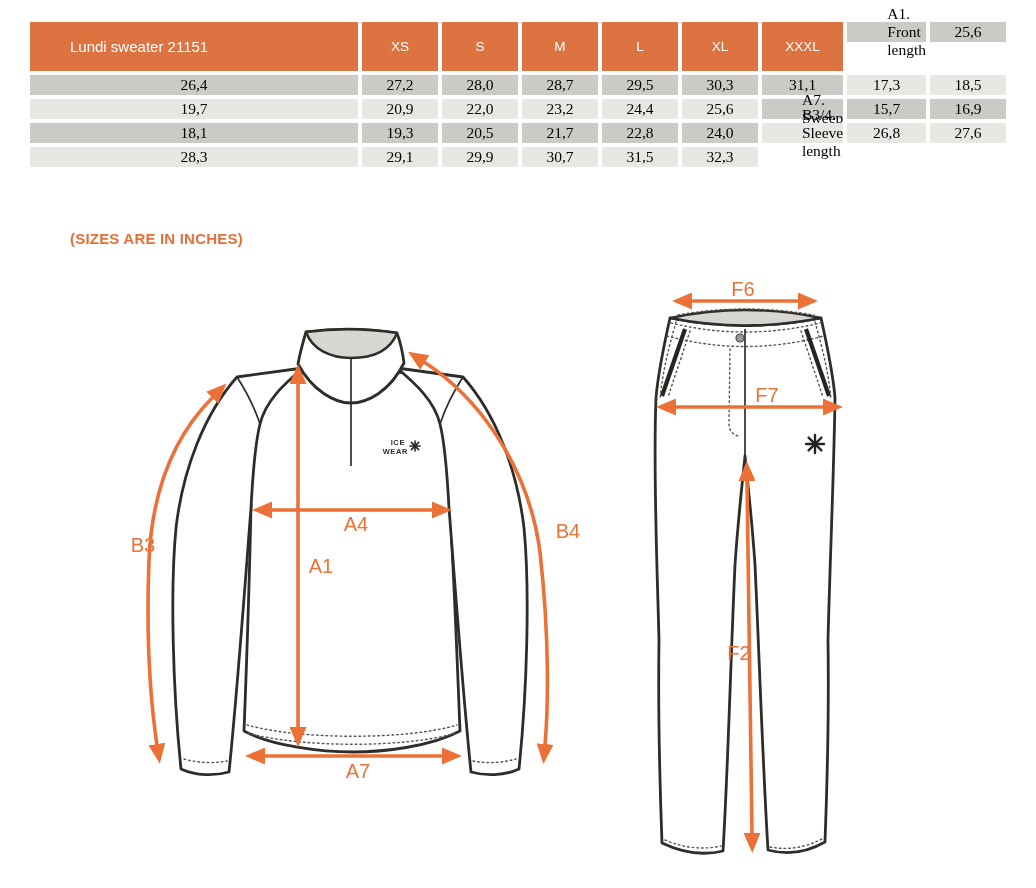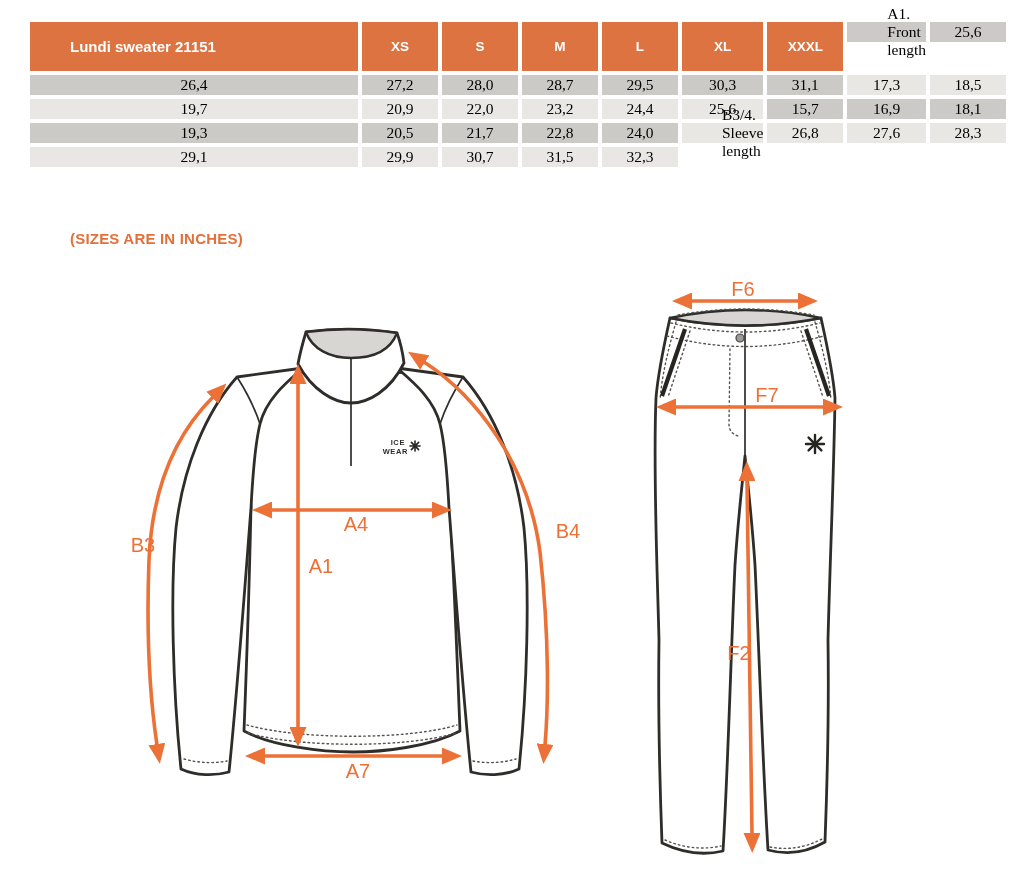--- a/index.html
+++ b/index.html
@@ -9,21 +9,21 @@
   }
   
   .tbl{
     position:absolute;left:30px;top:22px;width:976px;
     display:grid;grid-template-columns:328px repeat(8,1fr);
     gap:4px;background:#fff;
   }
   .th{
     background:var(--header-orange,#dc7340);color:#fff;height:49px;
     display:flex;align-items:center;justify-content:center;
-    font-weight:bold;font-size:13.5px;
+    font-weight:normal;font-size:13.5px;
   }
   .thl{justify-content:flex-start;padding-left:40px;font-size:15px;box-sizing:border-box;}
   .td{
     height:20px;display:flex;align-items:center;justify-content:center;
     font-family:"Liberation Serif",serif;font-size:15.5px;color:#000000;
   }
   .tdl{justify-content:flex-start;padding-left:40px;box-sizing:border-box;}
   .dark{background:var(--row-dark,#cbcac6);}
   .light{background:var(--row-light,#e8e7e4);}
   
@@ -74,20 +74,21 @@
 
     <div class="td light">17,3</div>
     <div class="td light">18,5</div>
     <div class="td light">19,7</div>
     <div class="td light">20,9</div>
     <div class="td light">22,0</div>
     <div class="td light">23,2</div>
     <div class="td light">24,4</div>
     <div class="td light">25,6</div>
 
+    <div class="td tdl dark">A7. Sweep</div>
     <div class="td dark">15,7</div>
     <div class="td dark">16,9</div>
     <div class="td dark">18,1</div>
     <div class="td dark">19,3</div>
     <div class="td dark">20,5</div>
     <div class="td dark">21,7</div>
     <div class="td dark">22,8</div>
     <div class="td dark">24,0</div>
 
     <div class="td tdl light">B3/4. Sleeve length</div>

